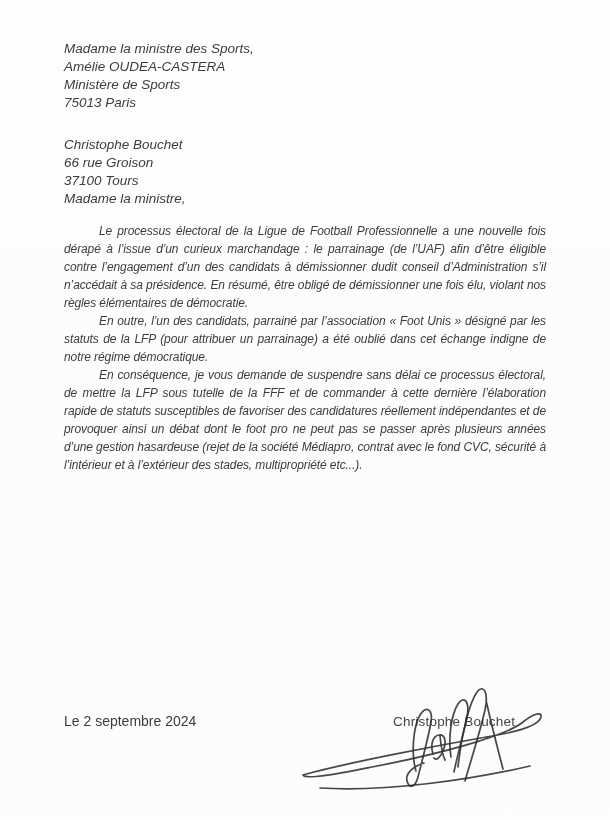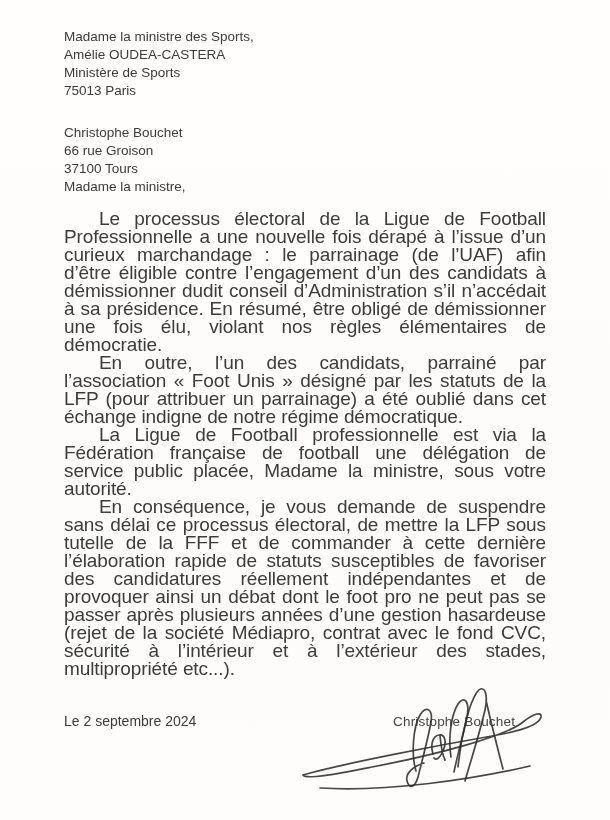--- a/index.html
+++ b/index.html
@@ -6,28 +6,28 @@
   html,body { background:#ffffff; }
   .page {
     position:relative;
     width:610px; height:820px;
     background:#fffefe;
     background-image:linear-gradient(180deg, #fffefd 0%, #fdfcfb 60%, #fefdfc 100%);
     color:#3c3c3c;
     font-family:"Liberation Sans","DejaVu Sans",sans-serif;
     overflow:hidden;
   }
-  .content { padding:28px 64px 0 64px; }
+  .content { padding:40px 64px 0 64px;font-style:italic; }
   .addr-line, .salutation { font-size:13.5px; line-height:18px; }
   .recipient-block { }
   .sender-block { margin-top:24px; }
   .salutation { }
   .letter-body { margin-top:14px; }
   .para {
-    font-size:19px;
+    font-size:12px;
     line-height:18px;
     text-align:justify;
     text-indent:35px;
     letter-spacing:-0.1px;
     color:#3c3c3c;
   }
   .footer-date {
     position:absolute; left:64px; top:713px;
     font-size:14px; font-weight:bold; font-weight:600;
   }
@@ -70,21 +70,20 @@
       <div class="addr-line">Christophe Bouchet</div>
       <div class="addr-line">66 rue Groison</div>
       <div class="addr-line">37100 Tours</div>
     </div>
 
     <div class="salutation">Madame la ministre,</div>
 
     <div class="letter-body">
       <p class="para">Le processus électoral de la Ligue de Football Professionnelle a une nouvelle fois dérapé à l’issue d’un curieux marchandage : le parrainage (de l’UAF) afin d’être éligible contre l’engagement d’un des candidats à démissionner dudit conseil d’Administration s’il n’accédait à sa présidence. En résumé, être obligé de démissionner une fois élu, violant nos règles élémentaires de démocratie.</p>
       <p class="para">En outre, l’un des candidats, parrainé par l’association « Foot Unis » désigné par les statuts de la LFP (pour attribuer un parrainage) a été oublié dans cet échange indigne de notre régime démocratique.</p>
-      <p class="para">La Ligue de Football professionnelle est via la Fédération française de football une délégation de service public placée, Madame la ministre, sous votre autorité.</p>
       <p class="para">En conséquence, je vous demande de suspendre sans délai ce processus électoral, de mettre la LFP sous tutelle de la FFF et de commander à cette dernière l’élaboration rapide de statuts susceptibles de favoriser des candidatures réellement indépendantes et de provoquer ainsi un débat dont le foot pro ne peut pas se passer après plusieurs années d’une gestion hasardeuse (rejet de la société Médiapro, contrat avec le fond CVC, sécurité à l’intérieur et à l’extérieur des stades, multipropriété etc...).</p>
     </div>
 
   </div>
 
   <div class="footer-date">Le 2 septembre 2024</div>
 
   <div class="signature-name">Christophe Bouchet</div>
 
   <svg class="signature-svg" viewBox="0 0 320 130" xmlns="http://www.w3.org/2000/svg" aria-hidden="true">

